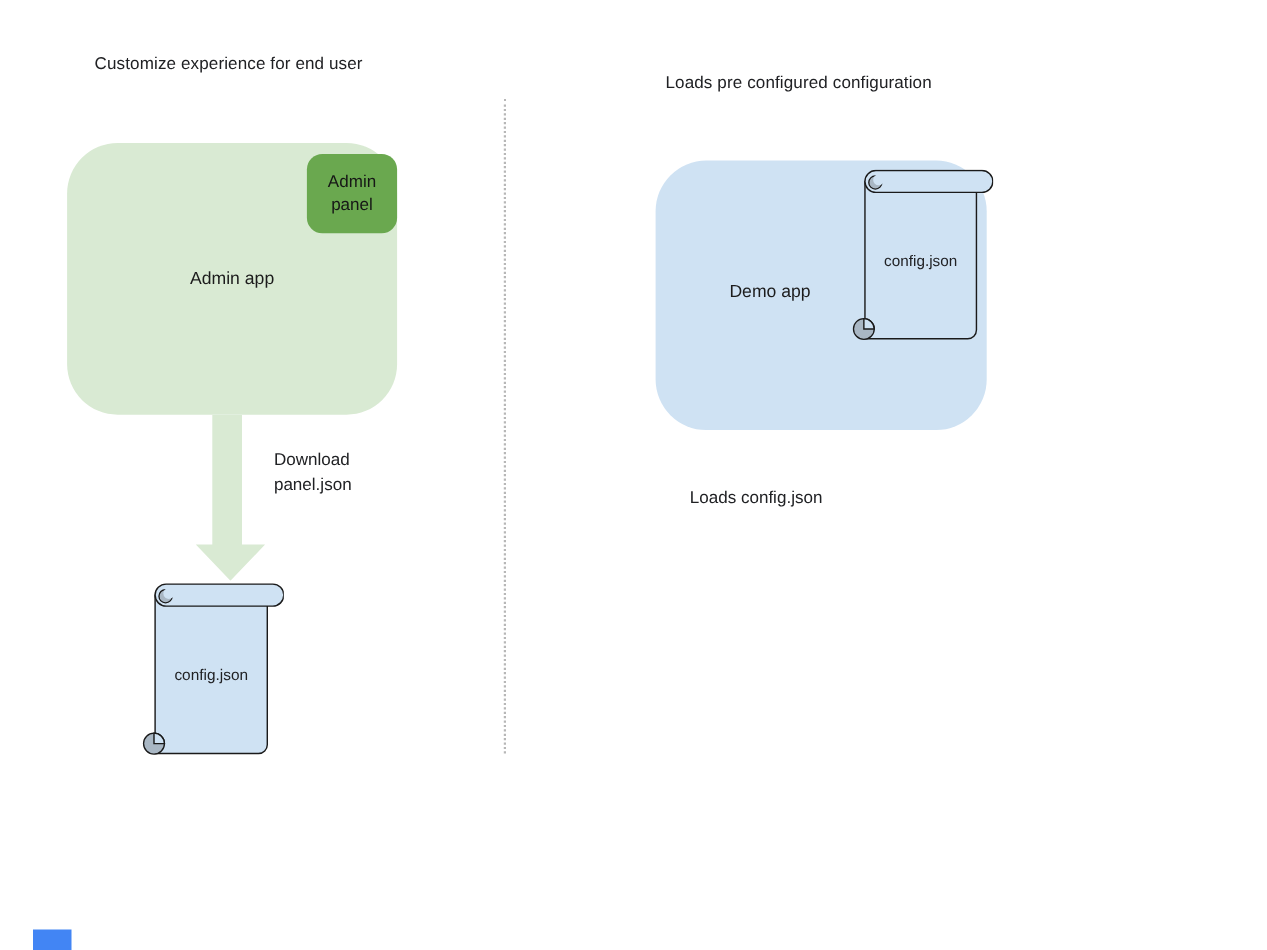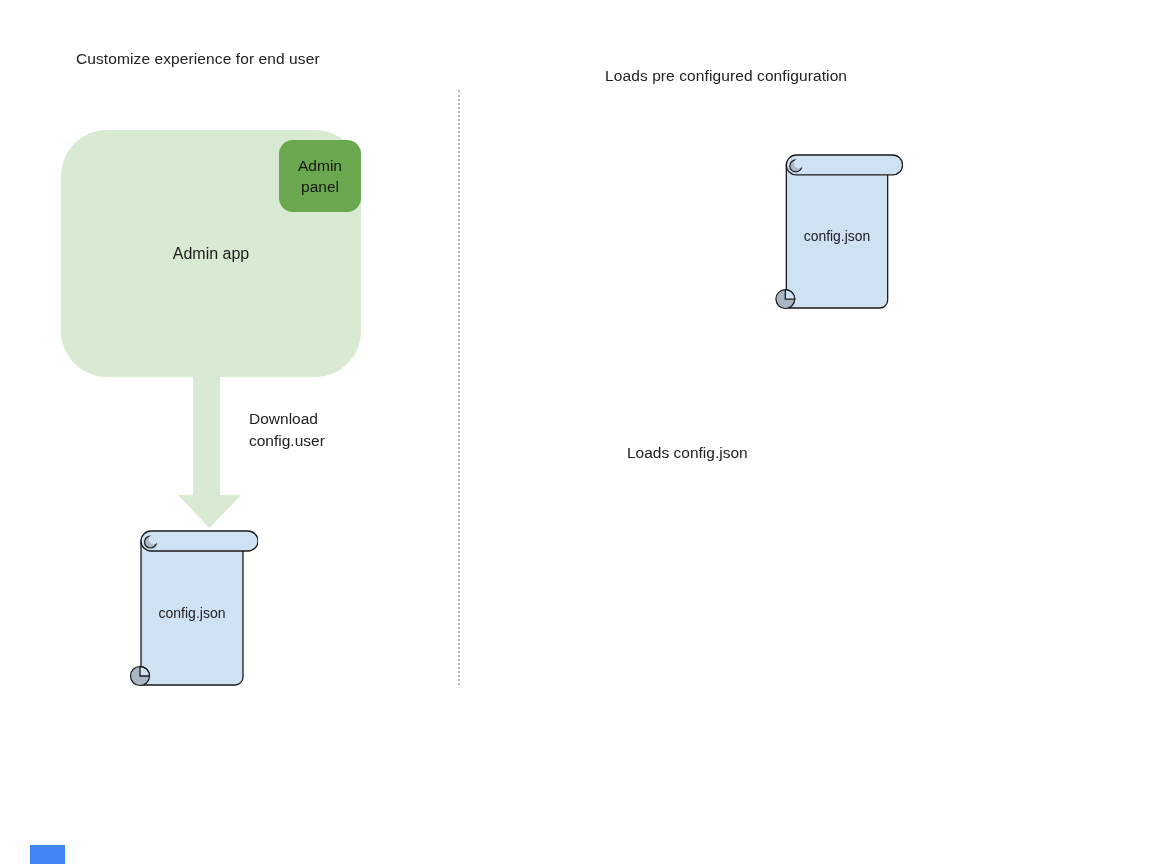--- a/index.html
+++ b/index.html
@@ -74,47 +74,50 @@
   .partial-shape{
     left:30px;top:845px;width:35px;height:19px;
     background:var(--partial-shape-blue,#4285f4);
   }
 </style>
 </head>
 <body>
 
 <div class="canvas">
 
-  <div class="abs section-title" style="left:76px;top:50px;">Customize experience for end user</div>
+  <div class="abs section-title" style="left:86px;top:50px;">Customize experience for end user</div>
 
   <div class="abs admin-app-box">
     <div class="admin-app-label">Admin app</div>
     <div class="admin-panel-box">Admin panel</div>
   </div>
 
   <svg class="abs arrow-svg" width="63" height="151" viewBox="0 0 63 151">
     <polygon class="arrow-fill" points="15,0 42,0 42,118 63,118 31.5,151 0,118 15,118"></polygon>
   </svg>
 
-  <div class="abs arrow-label">Download config.user</div>
+  <div class="abs arrow-label">Download panel.json</div>
 
   <svg class="abs" style="left:126px;top:530px;" width="132" height="157" viewBox="0 0 132 157">
     <path class="scroll-fill" d="M15,11 L117,11 L117,147 A8,8 0 0 1 109,155 L15,155 Z"></path>
     <circle class="curl-fill" cx="14" cy="146" r="9.5"></circle>
     <path class="scroll-fill" d="M14,146 L14,136.5 A9.5,9.5 0 0 1 23.5,146 Z"></path>
     <rect class="scroll-fill" x="15" y="1" width="117" height="20" rx="10" ry="10"></rect>
     <circle class="curl-fill" cx="24.5" cy="12" r="6"></circle>
     <circle class="curl-cover" cx="27.5" cy="9.5" r="5"></circle>
     <text class="scroll-text" x="66" y="88" text-anchor="middle">config.json</text>
   </svg>
 
   <div class="abs divider"></div>
 
   <div class="abs section-title" style="left:605px;top:67px;">Loads pre configured configuration</div>
 
+  <div class="abs demo-app-box">
+    <div class="demo-app-label">Demo app</div>
+  </div>
 
   <svg class="abs" style="left:771px;top:154px;" width="132" height="156" viewBox="0 0 132 157">
     <path class="scroll-fill" d="M15,11 L117,11 L117,147 A8,8 0 0 1 109,155 L15,155 Z"></path>
     <circle class="curl-fill" cx="14" cy="146" r="9.5"></circle>
     <path class="scroll-fill" d="M14,146 L14,136.5 A9.5,9.5 0 0 1 23.5,146 Z"></path>
     <rect class="scroll-fill" x="15" y="1" width="117" height="20" rx="10" ry="10"></rect>
     <circle class="curl-fill" cx="24.5" cy="12" r="6"></circle>
     <circle class="curl-cover" cx="27.5" cy="9.5" r="5"></circle>
     <text class="scroll-text" x="66" y="88" text-anchor="middle">config.json</text>
   </svg>

